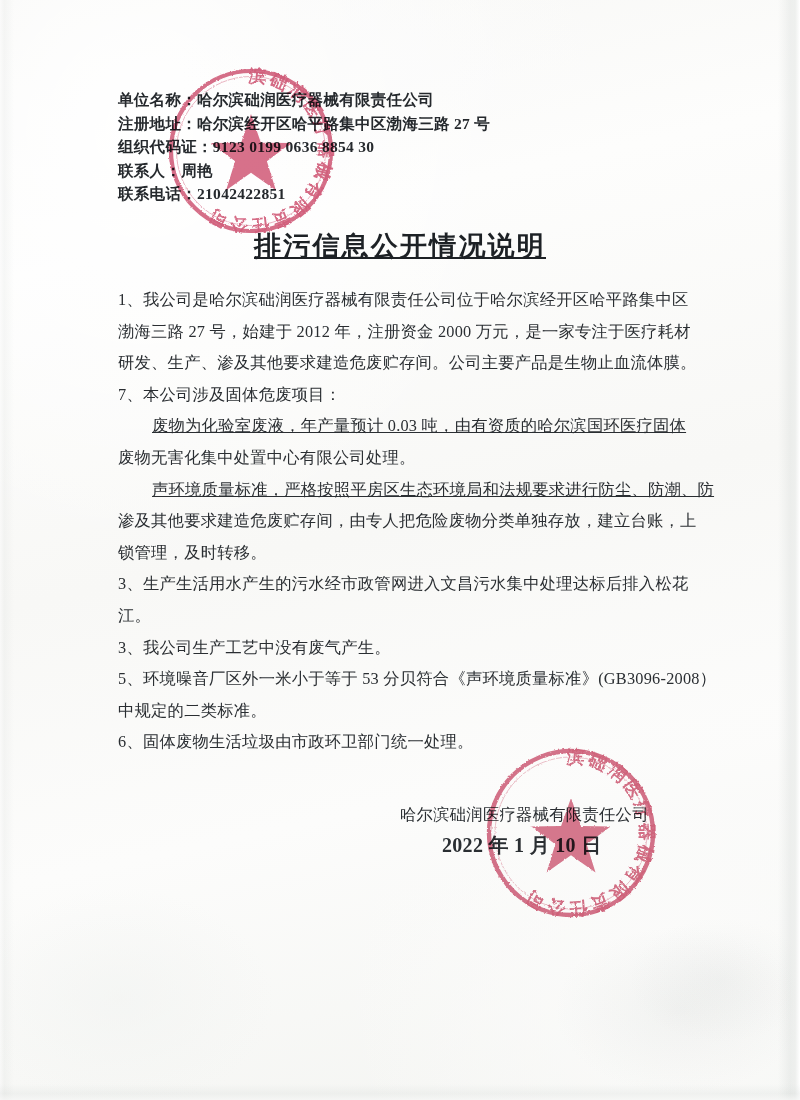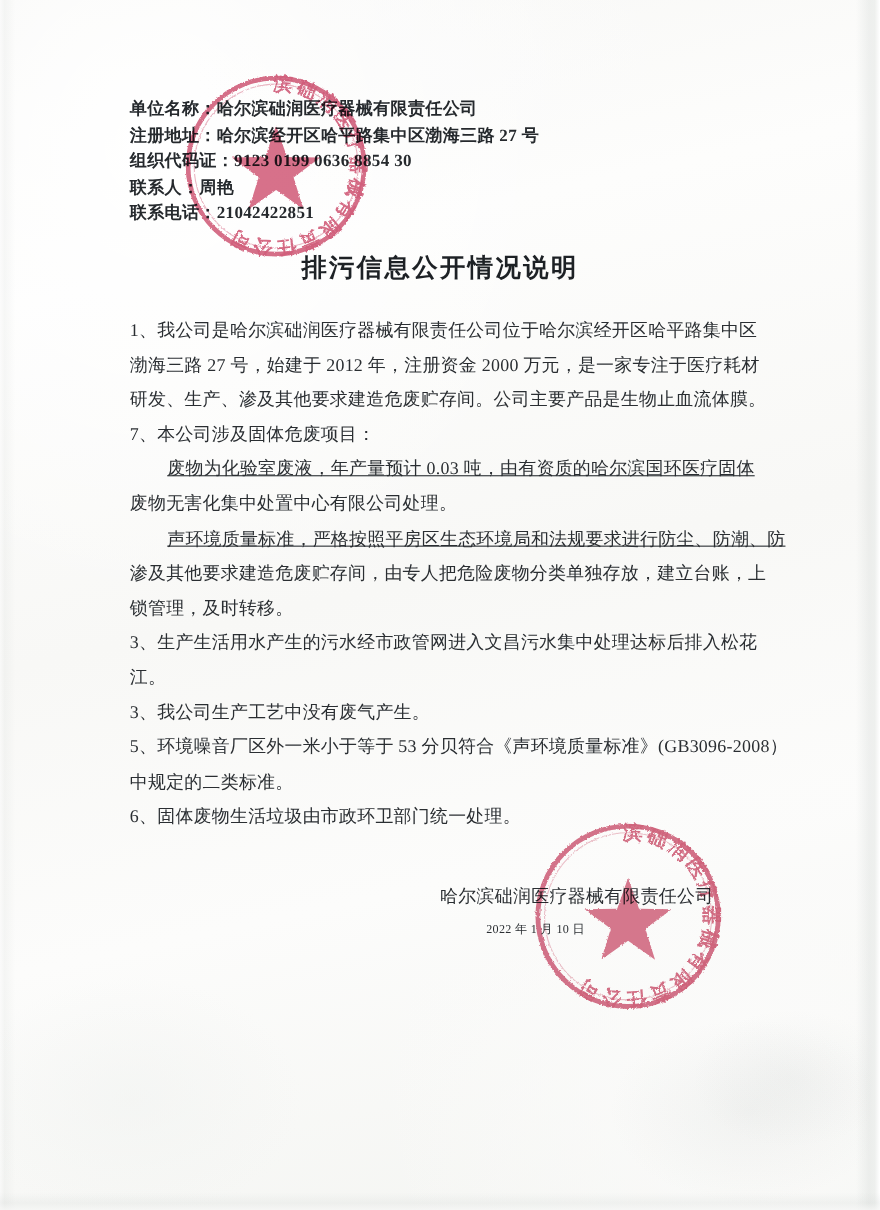--- a/index.html
+++ b/index.html
@@ -75,25 +75,26 @@
     color: #25292d;
   }
 
   
   .doc-title {
     position: absolute;
     left: 0;
     top: 228px;
     width: 800px;
     text-align: center;
-    font-size: 23px;
+    font-size: 27px;
     font-weight: bold;
     letter-spacing: 2.2px;
     color: #1d2125;
     font-family: "Liberation Serif", "DejaVu Serif", serif;
+    text-decoration: underline;
   }
 
   
   .body-block {
     position: absolute;
     left: 118px;
     top: 284px;
     width: 580px;
   }
   .body-line {
@@ -117,26 +118,27 @@
     text-align: left;
   }
   .sign-company {
     font-size: 16.3px;
     line-height: 30px;
     letter-spacing: 0.3px;
     white-space: nowrap;
     color: #2a2e32;
   }
   .sign-date {
-    font-size: 11px;
+    font-size: 20px;
     line-height: 30px;
     letter-spacing: 0.3px;
     white-space: nowrap;
     color: #2a2e32;
     padding-left: 42px;
+    font-weight: bold;
   }
 
   
   .seal {
     position: absolute;
     pointer-events: none;
     mix-blend-mode: multiply;
     opacity: 0.82;
   }
   .seal svg { display: block; }

